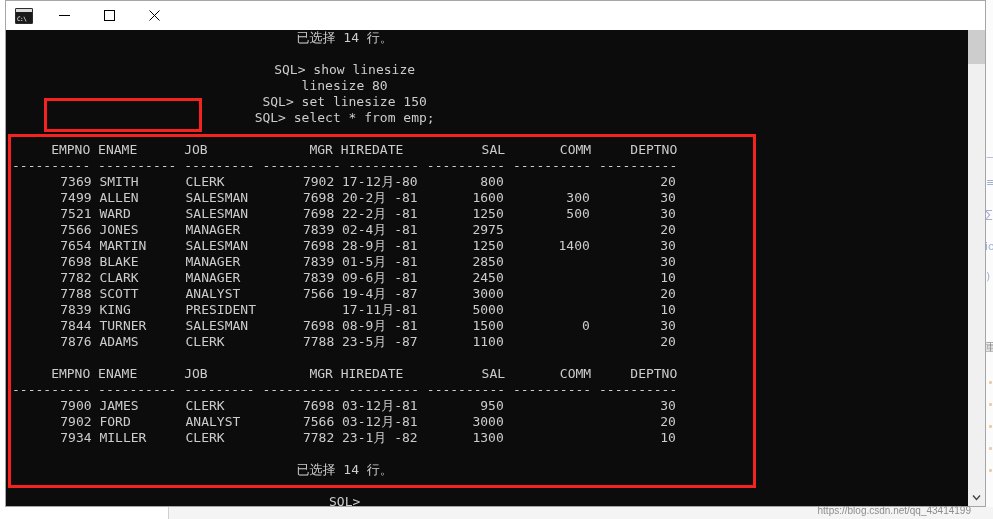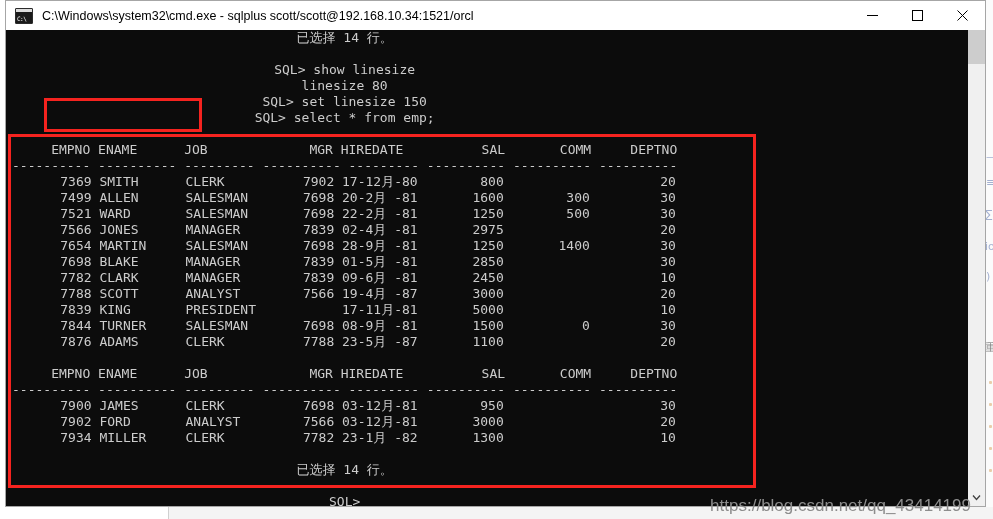--- a/index.html
+++ b/index.html
@@ -91,21 +91,21 @@
   .annot{
     position:absolute;border:3px solid #f5231f;box-sizing:border-box;
     pointer-events:none;
   }
   #annot-cmd{left:44px;top:98px;width:158px;height:34px;}
   #annot-result{left:8px;top:134px;width:748px;height:354px;}
 
   .watermark{
     position:absolute;right:22px;bottom:3px;
     font-family:"Liberation Sans","DejaVu Sans",sans-serif;
-    font-size:17px;color:#8d8d8d;white-space:nowrap;
+    font-size:10px;color:#8d8d8d;white-space:nowrap;
   }
 </style>
 </head>
 <body>
 
 <div id="root">
 
   <div class="desktop">
     <div class="desktop-strip"></div>
     <div class="bg-col" style="left:0;top:0;width:5px;height:519px;background:#ffffff;"></div>
@@ -130,21 +130,20 @@
     <div class="bg-col" style="left:168px;top:507px;width:1px;height:12px;background:#d0d0d0;"></div>
     <div class="bg-col" style="left:169px;top:507px;width:824px;height:12px;background:#f4f4f4;"></div>
   </div>
 
   <div class="window">
 
     <div class="titlebar">
       <div class="title-icon">
         <span>C:\</span>
       </div>
-      <div class="title-text">C:\Windows\system32\cmd.exe - sqlplus  scott/scott@192.168.10.34:1521/orcl</div>
       <div class="win-btns">
         <div class="win-btn">
           <svg width="13" height="13" viewBox="0 0 13 13" aria-hidden="true">
             <line x1="1" y1="6.5" x2="12" y2="6.5" stroke="#000" stroke-width="1"></line>
           </svg>
         </div>
         <div class="win-btn">
           <svg width="13" height="13" viewBox="0 0 13 13" aria-hidden="true">
             <rect x="1.5" y="1.5" width="10" height="10" fill="none" stroke="#000" stroke-width="1"></rect>
           </svg>

